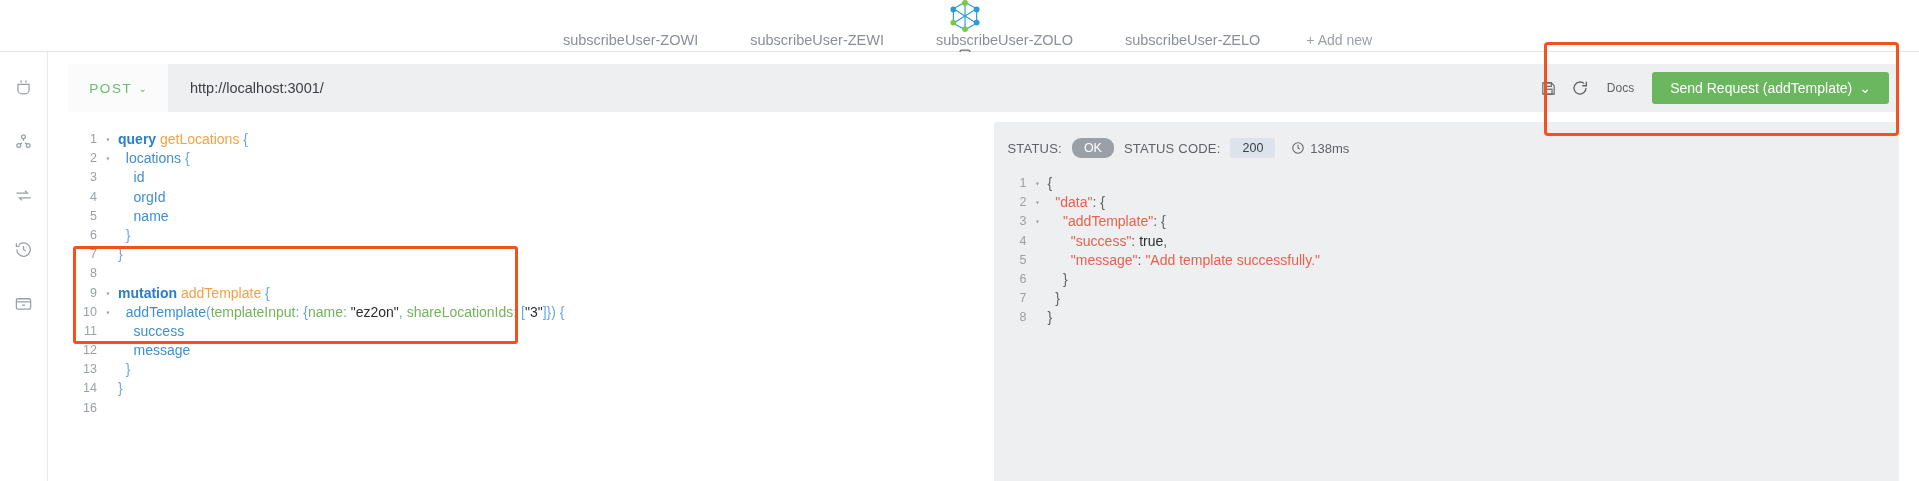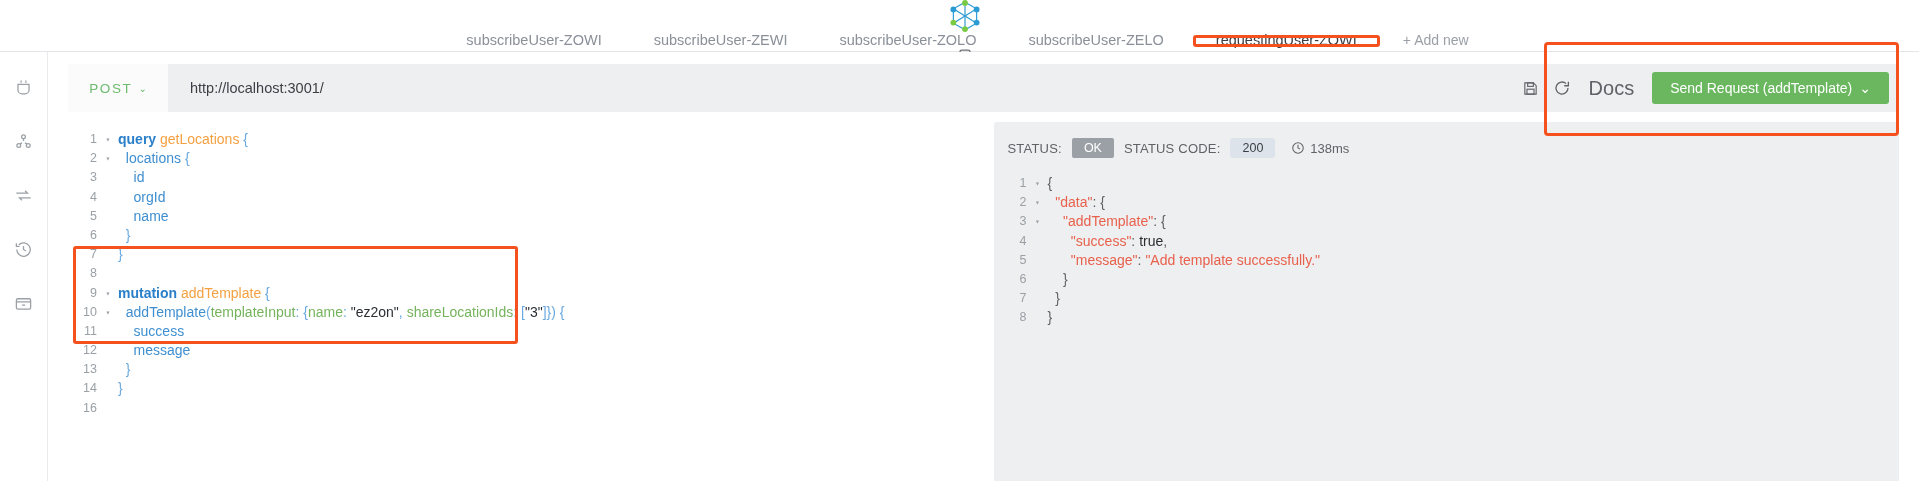--- a/index.html
+++ b/index.html
@@ -100,21 +100,21 @@
   .url-input {
     flex: 1; min-width: 0;
     display: flex; align-items: center;
     padding-left: 22px;
     font-size: 14.5px; color: #3b3f45;
     background: transparent; border: none; outline: none;
     font-family: "Liberation Sans", sans-serif;
   }
   .url-actions { display: flex; align-items: center; padding-right: 10px; gap: 14px; }
   .ub-icon { color: #5f6368; cursor: pointer; display: flex; align-items: center; }
-  .docs-btn { font-size: 20px; color: #5f6368; cursor: pointer; padding: 0 4px; white-space: nowrap; }
+  .docs-btn { font-size: 12px; color: #5f6368; cursor: pointer; padding: 0 4px; white-space: nowrap; }
   .send-wrap { position: relative; display: flex; align-items: center; }
   .send-btn {
     background: #6ab75f;
     color: #fff;
     border: none;
     height: 32px;
     padding: 0 18px;
     border-radius: 3px;
     font-size: 14px;
     cursor: pointer;
@@ -177,21 +177,21 @@
   
   .resp-status {
     display: flex; align-items: center; gap: 10px;
     padding: 16px 0 10px 14px;
     font-size: 13px; color: #5f6368;
     font-family: "Liberation Sans", sans-serif;
   }
   .st-label { letter-spacing: 0.2px; }
   .badge-ok {
     background: #9aa0a6; color: #fff;
-    border-radius: 2px; padding: 3px 12px; font-size: 12.5px;
+    border-radius: 9px; padding: 3px 12px; font-size: 12.5px;
   }
   .badge-code {
     background: #dce3ea; color: #3b3f45;
     border-radius: 3px; padding: 3px 12px; font-size: 12.5px;
   }
   .time { display: flex; align-items: center; gap: 5px; margin-left: 6px; color: #5f6368; }
   .resp-code { padding-top: 6px; padding-left: 4px; }
   .jkey { color: #e8614d; }
   .jstr { color: #e8614d; }
   .jbool { color: #2b2f33; }
@@ -219,24 +219,20 @@
         <circle cx="4" cy="31" r="4" fill="#7ac943"></circle>
         <circle cx="4" cy="13" r="4" fill="#2b9bd4"></circle>
       </svg>
     </div>
 
     <div class="tabs">
       <button class="tab">subscribeUser-ZOWI</button>
       <button class="tab">subscribeUser-ZEWI</button>
       <button class="tab">subscribeUser-ZOLO</button>
       <button class="tab">subscribeUser-ZELO</button>
-      <div class="tab-highlight-wrap">
-        <button class="tab active">requestingUser-ZOWI</button>
-        <div class="tab-annot"></div>
-      </div>
       <button class="addnew">+ Add new</button>
     </div>
 
     <div class="tabbar-spacer"></div>
 
     <div class="hdr-icon">
       <svg width="20" height="20" viewBox="0 0 24 24" fill="none" stroke="#6b7075" stroke-width="1.6">
         <rect x="6" y="2.5" width="12" height="19" rx="2"></rect>
         <circle cx="12" cy="14" r="2.6"></circle>
         <line x1="12" y1="9.6" x2="12" y2="11.2"></line>

